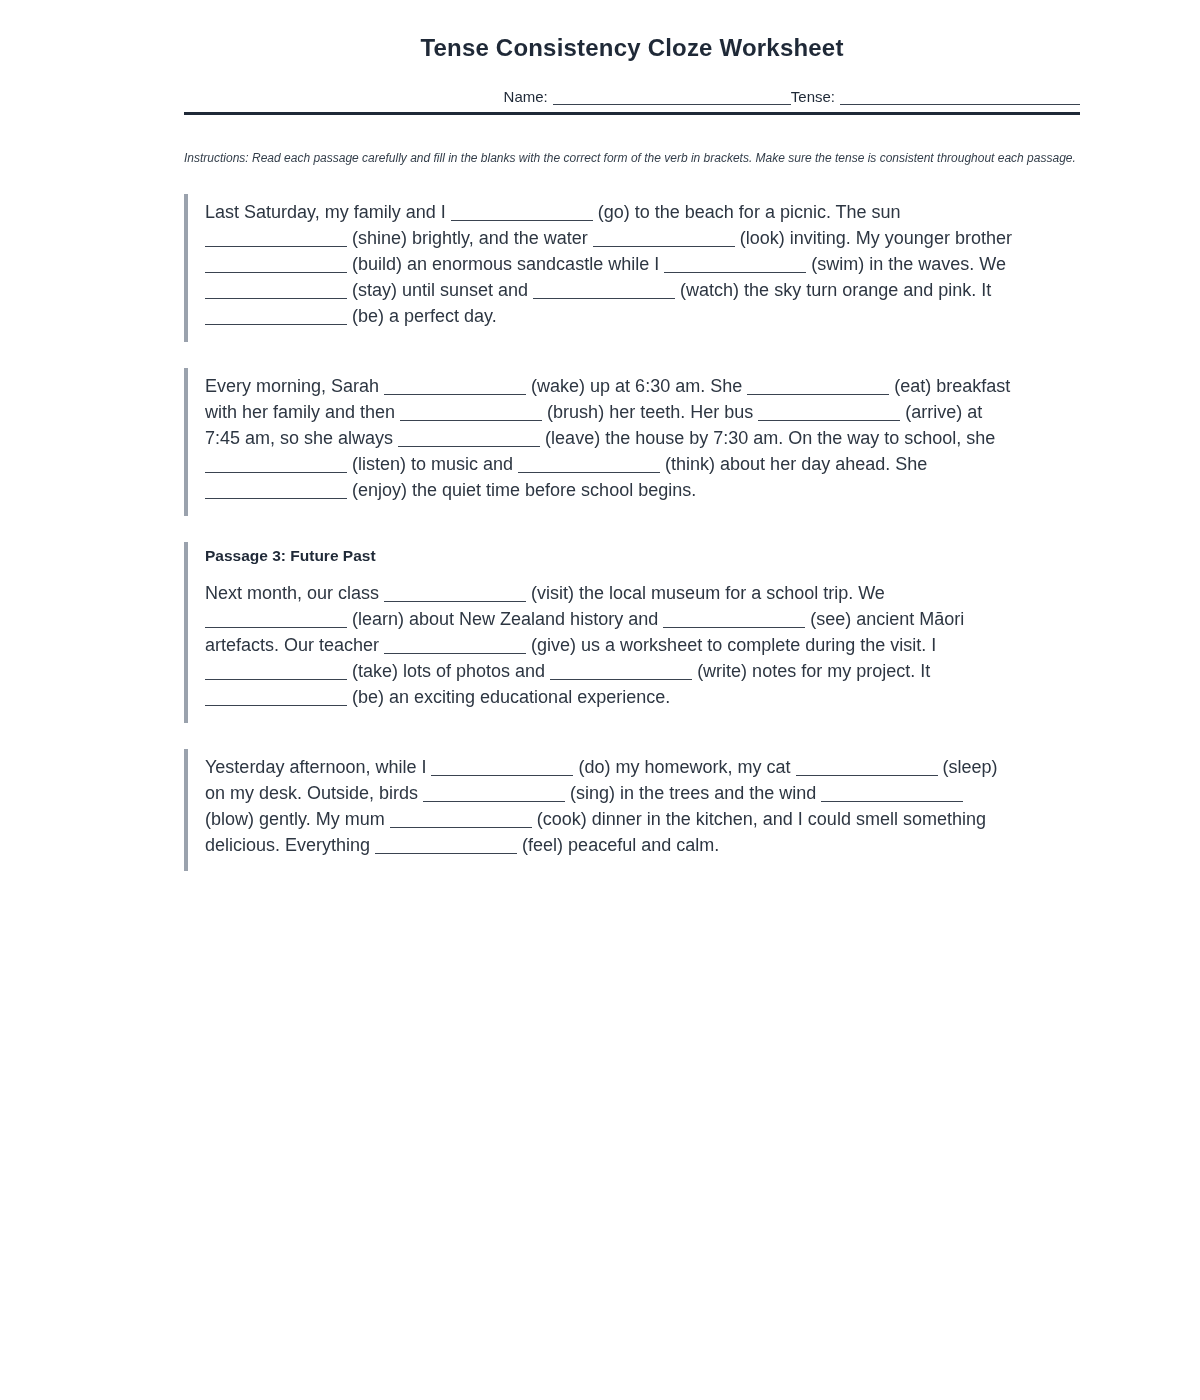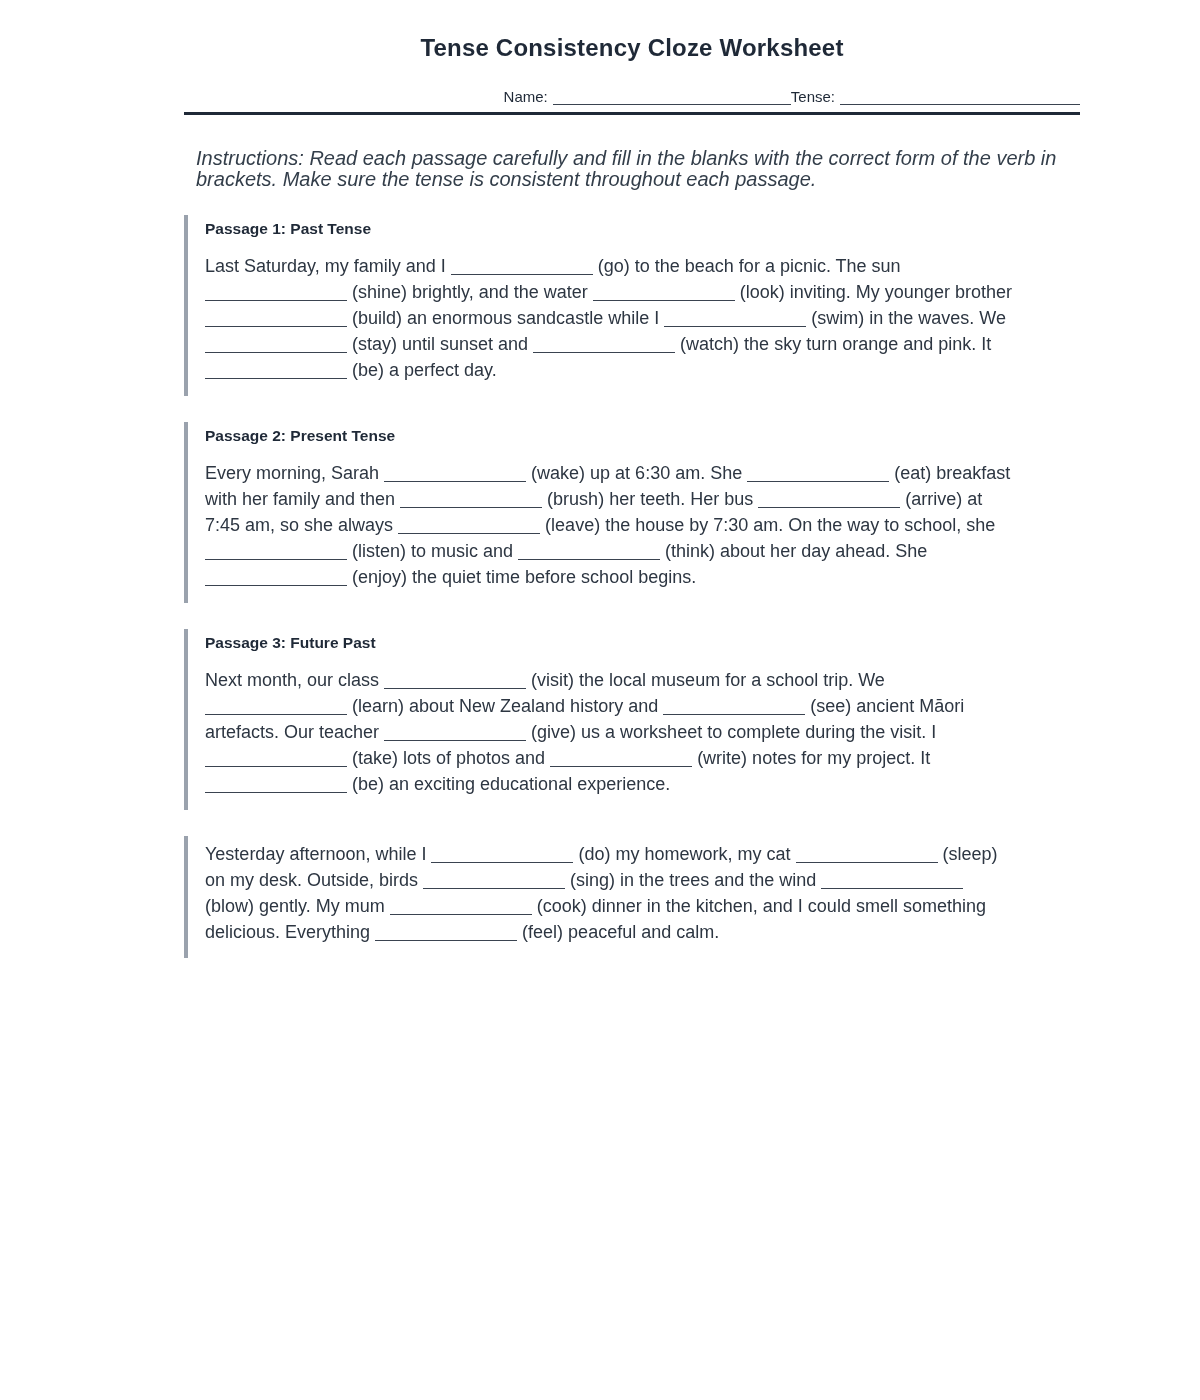--- a/index.html
+++ b/index.html
@@ -49,22 +49,22 @@
     margin-left: 5px;
   }
   .name-line { width: 238px; }
   .date-line { width: 240px; }
   .header-rule {
     border: none;
     border-top: 3px solid var(--rule);
     margin: 7px 0 0 0;
   }
   .instructions {
-    margin: 33px 0 0 12px;
-    font-size: 20px;
+    margin: 33px 0 0 0;
+    font-size: 12px;
     line-height: 21px;
     font-style: italic;
     color: var(--instructions);
   }
   .passages {
     display: block;
     margin-top: 25px;
   }
   .passage {
     border-left: 4px solid var(--passage-bar);
@@ -107,25 +107,23 @@
       <span>Tense:</span><span class="fill-line date-line"></span>
     </div>
   </div>
 
   <hr class="header-rule">
 
   <p class="instructions">Instructions: Read each passage carefully and fill in the blanks with the correct form of the verb in brackets. Make sure the tense is consistent throughout each passage.</p>
 
   <main class="passages">
       <section class="passage">
-        <h2 class="passage-title">Passage 1: Past Tense</h2>
         <p class="passage-body">Last Saturday, my family and I <span class="blank"></span> (go) to the beach for a picnic. The sun <span class="blank"></span> (shine) brightly, and the water <span class="blank"></span> (look) inviting. My younger brother <span class="blank"></span> (build) an enormous sandcastle while I <span class="blank"></span> (swim) in the waves. We <span class="blank"></span> (stay) until sunset and <span class="blank"></span> (watch) the sky turn orange and pink. It <span class="blank"></span> (be) a perfect day.</p>
       </section>
       <section class="passage">
-        <h2 class="passage-title">Passage 2: Present Tense</h2>
         <p class="passage-body">Every morning, Sarah <span class="blank"></span> (wake) up at 6:30 am. She <span class="blank"></span> (eat) breakfast with her family and then <span class="blank"></span> (brush) her teeth. Her bus <span class="blank"></span> (arrive) at 7:45 am, so she always <span class="blank"></span> (leave) the house by 7:30 am. On the way to school, she <span class="blank"></span> (listen) to music and <span class="blank"></span> (think) about her day ahead. She <span class="blank"></span> (enjoy) the quiet time before school begins.</p>
       </section>
       <section class="passage">
         <h2 class="passage-title">Passage 3: Future Past</h2>
         <p class="passage-body">Next month, our class <span class="blank"></span> (visit) the local museum for a school trip. We <span class="blank"></span> (learn) about New Zealand history and <span class="blank"></span> (see) ancient Māori artefacts. Our teacher <span class="blank"></span> (give) us a worksheet to complete during the visit. I <span class="blank"></span> (take) lots of photos and <span class="blank"></span> (write) notes for my project. It <span class="blank"></span> (be) an exciting educational experience.</p>
       </section>
       <section class="passage">
         <p class="passage-body">Yesterday afternoon, while I <span class="blank"></span> (do) my homework, my cat <span class="blank"></span> (sleep) on my desk. Outside, birds <span class="blank"></span> (sing) in the trees and the wind <span class="blank"></span> (blow) gently. My mum <span class="blank"></span> (cook) dinner in the kitchen, and I could smell something delicious. Everything <span class="blank"></span> (feel) peaceful and calm.</p>
       </section>
     </main>

